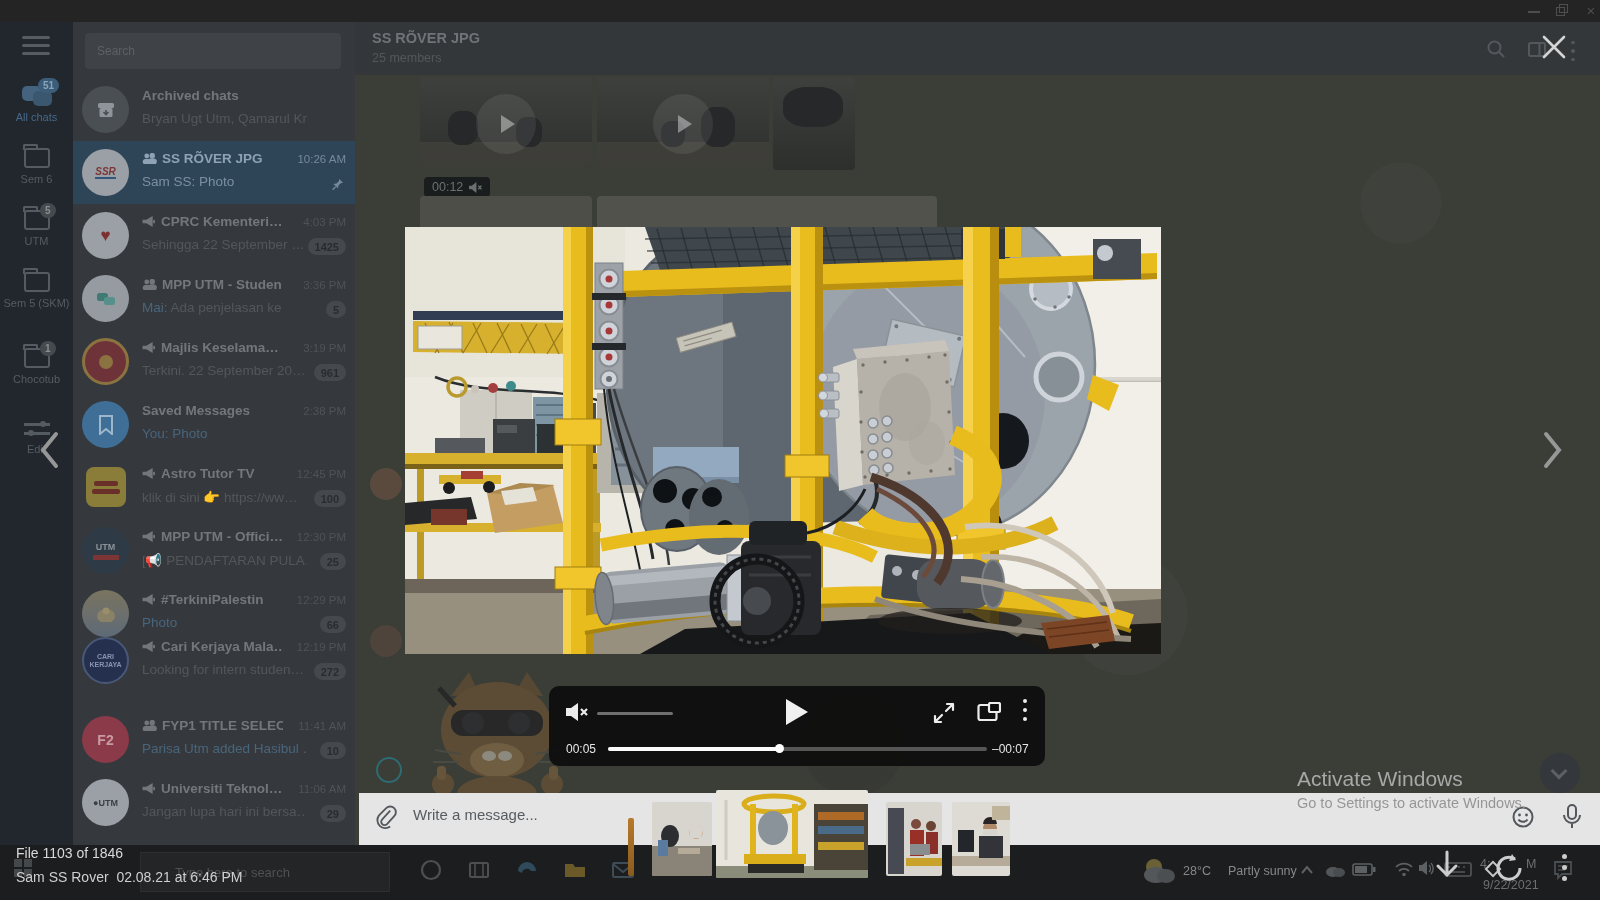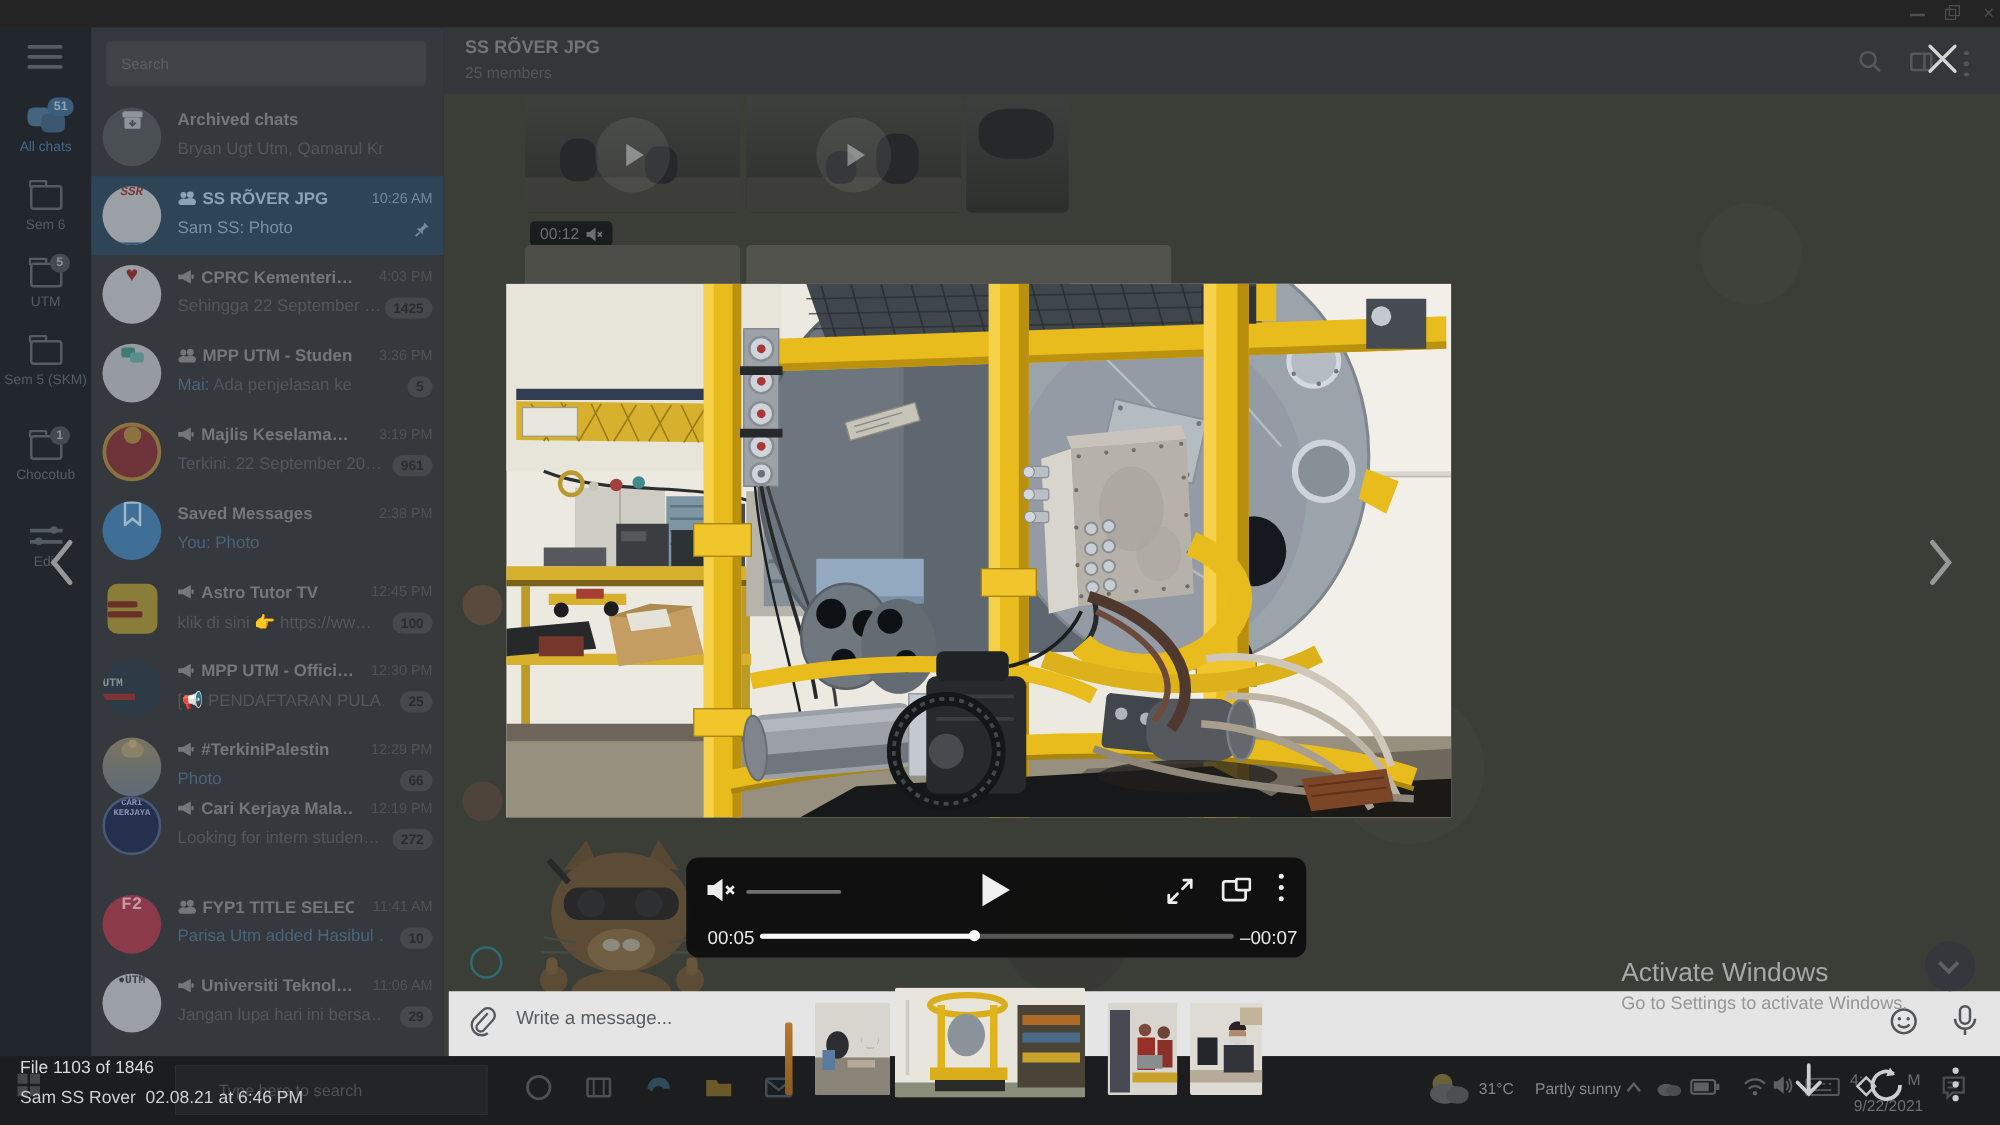--- a/index.html
+++ b/index.html
@@ -39,21 +39,21 @@
   .sliders em{position:absolute;width:6px;height:6px;border-radius:50%;background:#545b61;}
   .sliders em.t{left:16px;top:1px;} .sliders em.b{left:4px;top:10px;}
 
   
   .chatlist{position:absolute;left:73px;top:22px;width:282px;height:823px;background:#35393d;overflow:hidden;}
   .searchbox{position:absolute;left:12px;top:11px;width:256px;height:36px;background:#3f4347;border-radius:4px;border:none;
     color:#5f646a;font-size:12px;padding:0 12px;font-family:inherit;}
   .searchbox::placeholder{color:#5c6167;}
   .crow{position:absolute;left:0;width:282px;height:63px;}
   .crow.sel{background:#2e4558;}
-  .av{position:absolute;left:9px;top:8px;width:47px;height:47px;border-radius:50%;display:flex;justify-content:center;overflow:hidden;font-family:Liberation Mono, monospace;}
+  .av{position:absolute;left:9px;top:8px;width:47px;height:47px;border-radius:50%;display:flex;align-items:center;justify-content:center;overflow:hidden;}
   .rname{position:absolute;left:69px;top:10px;right:72px;display:flex;gap:5px;align-items:center;font-weight:bold;font-size:13.5px;color:#73777b;white-space:nowrap;overflow:hidden;}
   .sel .rname{color:#8da2b2;}
   .rtime{position:absolute;right:9px;top:12px;font-size:11.5px;color:#4f5356;}
   .sel .rtime{color:#76899a;}
   .rprev{position:absolute;left:69px;top:33px;right:48px;font-size:13.5px;color:#53575b;white-space:nowrap;overflow:hidden;}
   .sel .rprev{color:#7b90a2;}
   .pb{color:#49657c;}
   .rbadge{position:absolute;right:9px;top:34px;background:#45494d;color:#292c2f;border-radius:10px;padding:2.5px 7px;font-size:11px;font-weight:bold;}
   .rbadge:empty{display:none;}
   .rpin{position:absolute;right:11px;top:36px;}
@@ -95,21 +95,21 @@
   .traytxt{position:absolute;font-size:12.5px;color:#85898b;}
   .dimtxt{color:#6b6f72;}
 
   
   .viewer{position:absolute;inset:0;pointer-events:none;}
   .viewer .vi{pointer-events:auto;}
   .photo{position:absolute;left:405px;top:227px;width:756px;height:427px;}
   .navchev{position:absolute;width:26px;height:40px;color:#979797;}
   .vclose{position:absolute;left:1541px;top:34px;width:26px;height:26px;}
   .playerbar{position:absolute;left:549px;top:686px;width:496px;height:80px;background:rgba(13,13,13,0.93);border-radius:10px;}
-  .pbtime{position:absolute;color:#e6e6e6;font-size:15px;top:56px;}
+  .pbtime{position:absolute;color:#e6e6e6;font-size:12px;top:56px;}
   .ptrack{position:absolute;left:59px;top:61px;width:379px;height:3.5px;background:#565656;border-radius:2px;}
   .pfill{height:100%;background:#fbfbfb;border-radius:2px;}
   .pknob{position:absolute;top:-3px;width:9px;height:9px;background:#fff;border-radius:50%;}
   .vtrack{position:absolute;left:48px;top:26px;width:76px;height:3px;background:#6f6f6f;border-radius:2px;}
   .pbico{position:absolute;color:#ededed;}
   .playtri{width:0;height:0;border-left:22px solid #f0f0f0;border-top:13px solid transparent;border-bottom:13px solid transparent;}
   .vinfo1{position:absolute;left:16px;top:845px;font-size:14px;color:#d9d9d9;}
   .vinfo2{position:absolute;left:16px;top:869px;font-size:14px;color:#cfcfcf;}
   .thumb{position:absolute;border-radius:2px;overflow:hidden;}
   .watermark1{position:absolute;left:1297px;top:767px;font-size:21px;color:#a8a8a8;font-family:"Liberation Sans",sans-serif;}
@@ -518,21 +518,21 @@
     <svg class="tbico" style="left:610px;" viewBox="0 0 26 26">
         <rect x="3" y="6" width="20" height="14" rx="1.5" fill="none" stroke="#3e4c58" stroke-width="2"></rect>
         <path d="M3,7 L13,15 L23,7" fill="none" stroke="#3e4c58" stroke-width="2"></path>
       </svg>
 
     <svg class="abs" style="left:1140px;top:10px;" width="36" height="32" viewBox="0 0 36 32">
         <circle cx="14" cy="12" r="8" fill="#6a6137"></circle>
         <ellipse cx="16" cy="20" rx="12" ry="8" fill="#54575a"></ellipse>
         <ellipse cx="26" cy="21" rx="9" ry="7" fill="#4c4f52"></ellipse>
       </svg>
-    <span class="traytxt" style="left:1183px;top:19px;">31°C</span>
+    <span class="traytxt" style="left:1183px;top:19px;">28°C</span>
     <span class="traytxt" style="left:1228px;top:19px;">Partly sunny</span>
 
     <svg class="abs" style="left:1300px;top:20px;" width="14" height="10" viewBox="0 0 14 10">
         <path d="M2,8 L7,2 L12,8" fill="none" stroke="#5d6163" stroke-width="2"></path>
       </svg>
     <svg class="abs" style="left:1324px;top:18px;" width="22" height="14" viewBox="0 0 22 14">
         <ellipse cx="9" cy="9" rx="7" ry="5" fill="#54575a"></ellipse>
         <ellipse cx="15" cy="9.5" rx="6" ry="4.5" fill="#4a4d50"></ellipse>
       </svg>
     <svg class="abs" style="left:1352px;top:18px;" width="24" height="13" viewBox="0 0 24 13">

